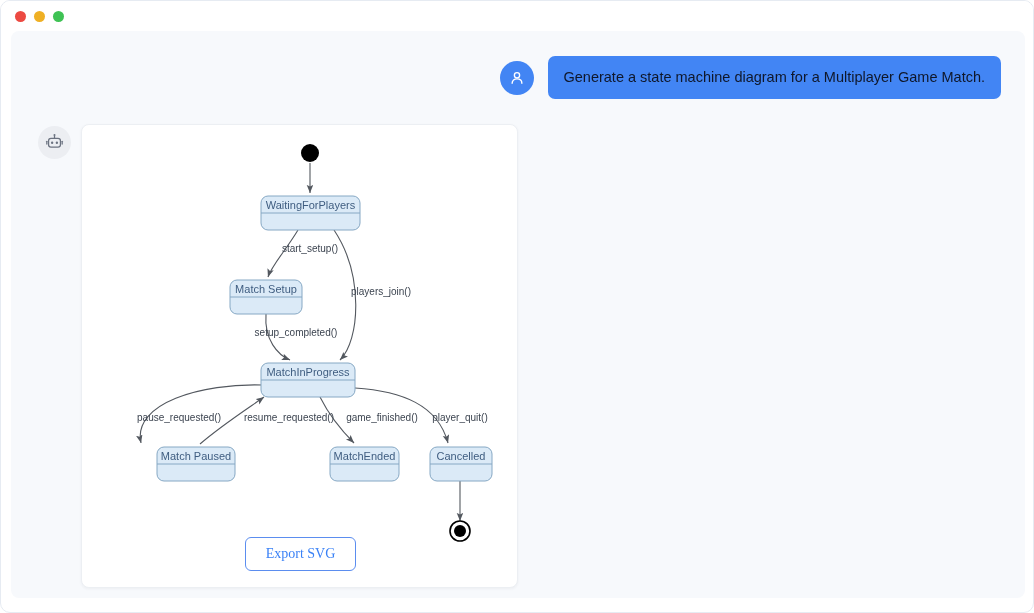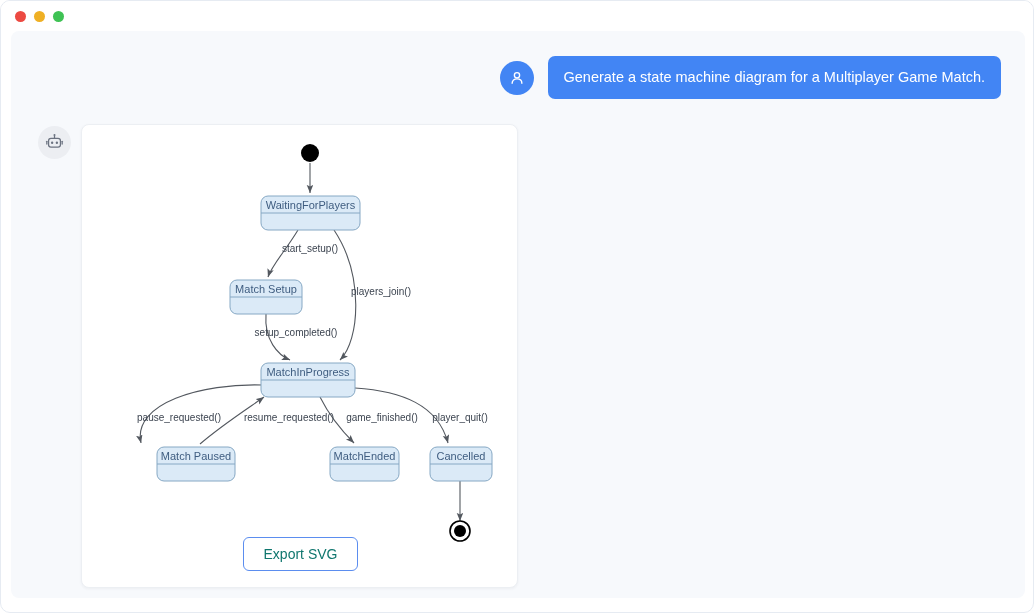--- a/index.html
+++ b/index.html
@@ -53,21 +53,21 @@
   .user-avatar {
     width: 34px; height: 34px;
     border-radius: 50%;
     background: #4285f4;
     display: flex; align-items: center; justify-content: center;
     flex: 0 0 auto;
     margin-right: 14px;
   }
   .user-bubble {
     background: #4285f4;
-    color: #ffffff;
+    color: #0f172a;
     border-radius: 7px;
     padding: 13px 16px;
     font-size: 14.5px;
     line-height: 1.2;
     white-space: nowrap;
   }
 
   
   .bot-avatar {
     position: absolute;
@@ -106,24 +106,24 @@
     position: absolute;
     left: 0; bottom: 16px;
     width: 437px;
     display: flex;
     justify-content: center;
     gap: 14px;
   }
   .action-btn {
     background: #ffffff;
     border: 1px solid #5b8def;
-    color: #0f766e;
+    color: #3b82f6;
     border-radius: 6px;
     font-size: 14px;
-    font-family: Liberation Sans, sans-serif;
+    font-family: Liberation Serif, serif;
     padding: 9px 20px;
     cursor: pointer;
     line-height: 1;
   }
 </style>
 </head>
 <body>
 
 <div class="window">
 

